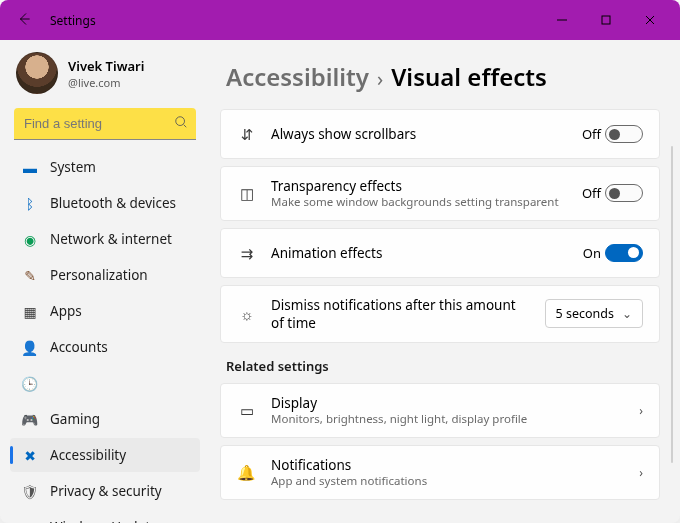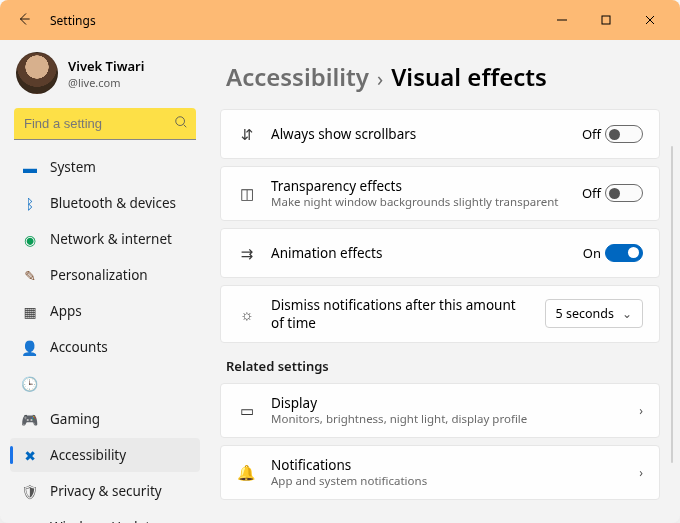--- a/index.html
+++ b/index.html
@@ -16,21 +16,21 @@
     background: #f3f3f3;
     border-radius: 8px;
     box-shadow: 0 10px 40px rgba(0,0,0,.18);
     display: flex; flex-direction: column;
     overflow: hidden;
   }
   .chrome {
     height: 40px;
     display: flex; align-items: center;
     padding: 0 8px 0 14px;
-    background: #fdba74;
+    background: #a21caf;
   }
   .chrome .back { width: 20px; text-align: center; color: #000; font-size: 14px; cursor: pointer; }
   .chrome .title { margin-left: 16px; font-size: 12px; color: #000; }
   .chrome .spacer { flex: 1; }
   .chrome .ctl { width: 44px; height: 30px; display:flex; align-items:center; justify-content:center; color:#000; }
   .chrome .ctl svg { width:10px; height:10px; }
   .body {
     flex: 1; display: flex; overflow: hidden;
   }
   .sidebar {
@@ -248,21 +248,21 @@
           <div class="switch">
                 <div class="knob"></div>
               </div>
         </div>
       </div>
 
       <div class="card">
         <div class="cicon">◫</div>
         <div class="ctext">
           <div class="ctitle">Transparency effects</div>
-          <div class="csub">Make night window backgrounds slightly transparent</div>
+          <div class="csub">Make some window backgrounds setting transparent</div>
         </div>
         <div class="toggle">
           <span class="tlabel">Off</span>
           <div class="switch">
                 <div class="knob"></div>
               </div>
         </div>
       </div>
 
       <div class="card">

